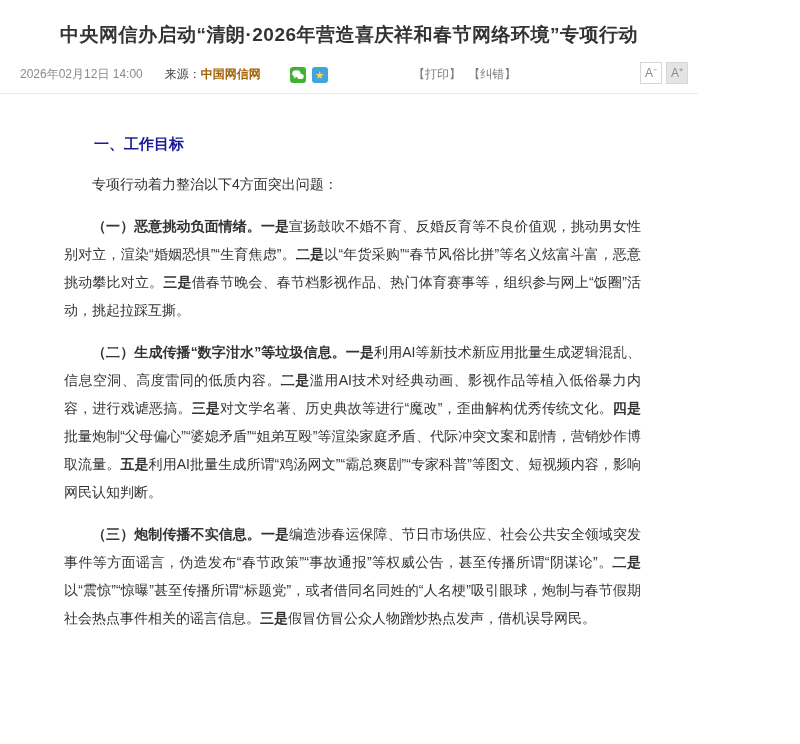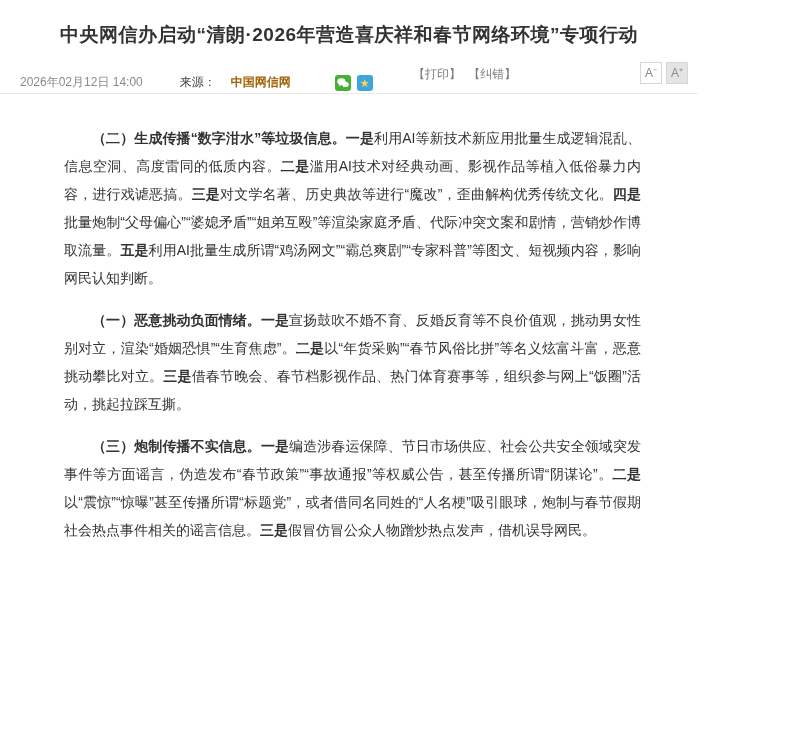--- a/index.html
+++ b/index.html
@@ -22,22 +22,22 @@
   }
 
   .meta-bar {
     position: relative;
     height: 32px;
     margin-top: 14px;
     border-bottom: 1px solid #e9e9e9;
     font-size: 12px; color: #8a8a8a;
   }
   .meta-left {
-    position: absolute; left: 20px; top: 12px;
-    display: flex; align-items: center; gap: 15px;
+    position: absolute; left: 20px; top: 4px;
+    display: flex; align-items: center; gap: 0;
     white-space: nowrap;
   }
   .meta-date { margin-right: 22px; color: #8a8a8a; }
   .meta-source-label { color: #404040; }
   .meta-source-name { color: #a16207; margin-right: 29px; font-weight: bold; }
   .share-icons { display: inline-flex; align-items: center; gap: 6px; }
   .share-icon {
     width: 16px; height: 16px; border-radius: 3px;
     display: inline-flex; align-items: center; justify-content: center;
     cursor: pointer;
@@ -112,18 +112,20 @@
       <a href="#">【打印】</a>
       <a href="#">【纠错】</a>
     </div>
     <div class="meta-right">
       <button class="font-btn">A⁻</button>
       <button class="font-btn active">A⁺</button>
     </div>
   </div>
 
   <div class="article" id="article">
+      <h3 class="sec-heading">一、工作目标</h3>
+      <p class="para"><span>专项行动着力整治以下4方面突出问题：</span></p>
+      <p class="para"><b>（一）恶意挑动负面情绪。一是</b><span>宣扬鼓吹不婚不育、反婚反育等不良价值观，挑动男女性别对立，渲染“婚姻恐惧”“生育焦虑”。</span><b>二是</b><span>以“年货采购”“春节风俗比拼”等名义炫富斗富，恶意挑动攀比对立。</span><b>三是</b><span>借春节晚会、春节档影视作品、热门体育赛事等，组织参与网上“饭圈”活动，挑起拉踩互撕。</span></p>
       <p class="para"><b>（二）生成传播“数字泔水”等垃圾信息。一是</b><span>利用AI等新技术新应用批量生成逻辑混乱、信息空洞、高度雷同的低质内容。</span><b>二是</b><span>滥用AI技术对经典动画、影视作品等植入低俗暴力内容，进行戏谑恶搞。</span><b>三是</b><span>对文学名著、历史典故等进行“魔改”，歪曲解构优秀传统文化。</span><b>四是</b><span>批量炮制“父母偏心”“婆媳矛盾”“姐弟互殴”等渲染家庭矛盾、代际冲突文案和剧情，营销炒作博取流量。</span><b>五是</b><span>利用AI批量生成所谓“鸡汤网文”“霸总爽剧”“专家科普”等图文、短视频内容，影响网民认知判断。</span></p>
-      <p class="para"><b>（一）恶意挑动负面情绪。一是</b><span>宣扬鼓吹不婚不育、反婚反育等不良价值观，挑动男女性别对立，渲染“婚姻恐惧”“生育焦虑”。</span><b>二是</b><span>以“年货采购”“春节风俗比拼”等名义炫富斗富，恶意挑动攀比对立。</span><b>三是</b><span>借春节晚会、春节档影视作品、热门体育赛事等，组织参与网上“饭圈”活动，挑起拉踩互撕。</span></p>
       <p class="para"><b>（三）炮制传播不实信息。一是</b><span>编造涉春运保障、节日市场供应、社会公共安全领域突发事件等方面谣言，伪造发布“春节政策”“事故通报”等权威公告，甚至传播所谓“阴谋论”。</span><b>二是</b><span>以“震惊”“惊曝”甚至传播所谓“标题党”，或者借同名同姓的“人名梗”吸引眼球，炮制与春节假期社会热点事件相关的谣言信息。</span><b>三是</b><span>假冒仿冒公众人物蹭炒热点发声，借机误导网民。</span></p>
     </div>
 
 </div>
 
 </body></html>

